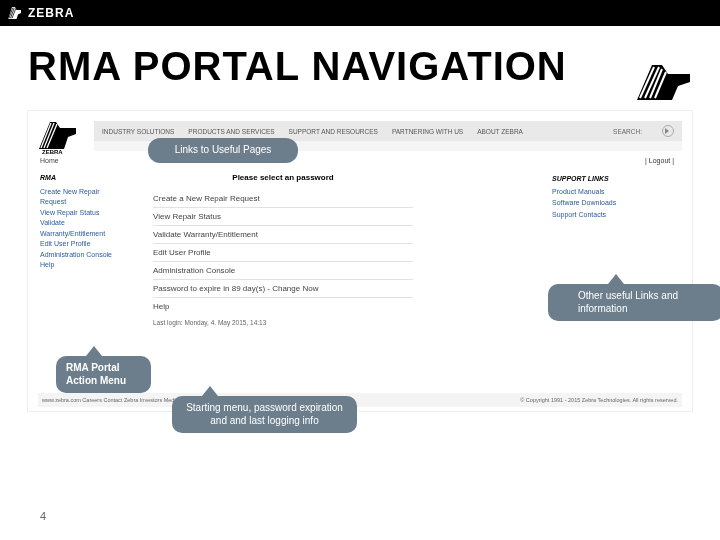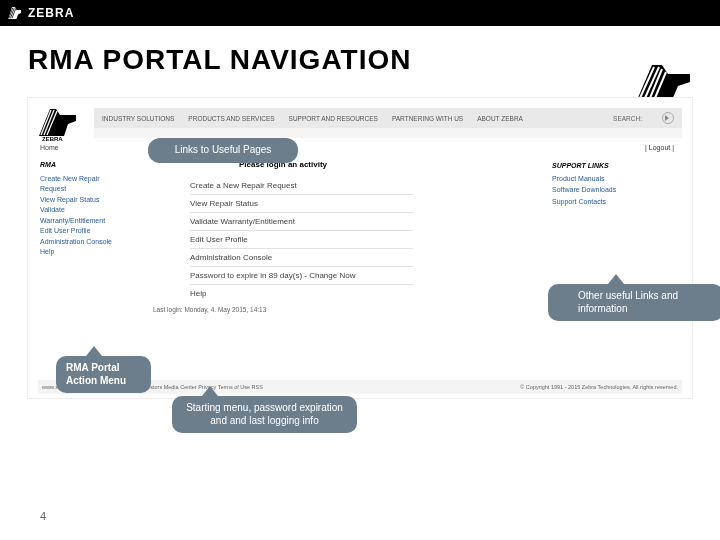--- a/index.html
+++ b/index.html
@@ -28,21 +28,21 @@
     font-weight: bold;
     font-size: 12px;
     letter-spacing: 1px;
   }
   .z-head {
     width: 18px; height: 18px;
     display: inline-block;
   }
   
   .slide-title {
-    font-size: 28px;
+    font-size: 40px;
     font-weight: 800;
     letter-spacing: 1px;
     color: #000;
     padding: 18px 28px 8px 28px;
   }
   .slide-logo-right {
     position: absolute;
     right: 18px;
     top: 62px;
     width: 70px;
@@ -142,21 +142,20 @@
   .activity .title {
     font-weight: bold;
     color: #000;
     text-align: center;
     margin-bottom: 8px;
   }
   .activity .row {
     border-top: 1px solid #e2e2e2;
     padding: 4px 0;
     color: #444;
-    margin-left: 37px;
   }
   .activity .row.first { border-top: none; }
   .activity .meta {
     font-size: 6.5px;
     color: #666;
     margin-top: 4px;
   }
   
   .support {
     position: absolute;
@@ -292,21 +291,21 @@
     <div class="hdr">RMA</div>
     <div>Create New Repair Request</div>
     <div>View Repair Status</div>
     <div>Validate Warranty/Entitlement</div>
     <div>Edit User Profile</div>
     <div>Administration Console</div>
     <div>Help</div>
   </div>
 
   <div class="activity">
-    <div class="title">Please login an activity</div>
+    <div class="title">Please select an password</div>
     <div class="row first">Create a New Repair Request</div>
     <div class="row">View Repair Status</div>
     <div class="row">Validate Warranty/Entitlement</div>
     <div class="row">Edit User Profile</div>
     <div class="row">Administration Console</div>
     <div class="row">Password to expire in 89 day(s) - Change Now</div>
     <div class="row">Help</div>
     <div class="meta">Last login: Monday, 4. May 2015, 14:13</div>
   </div>
 

